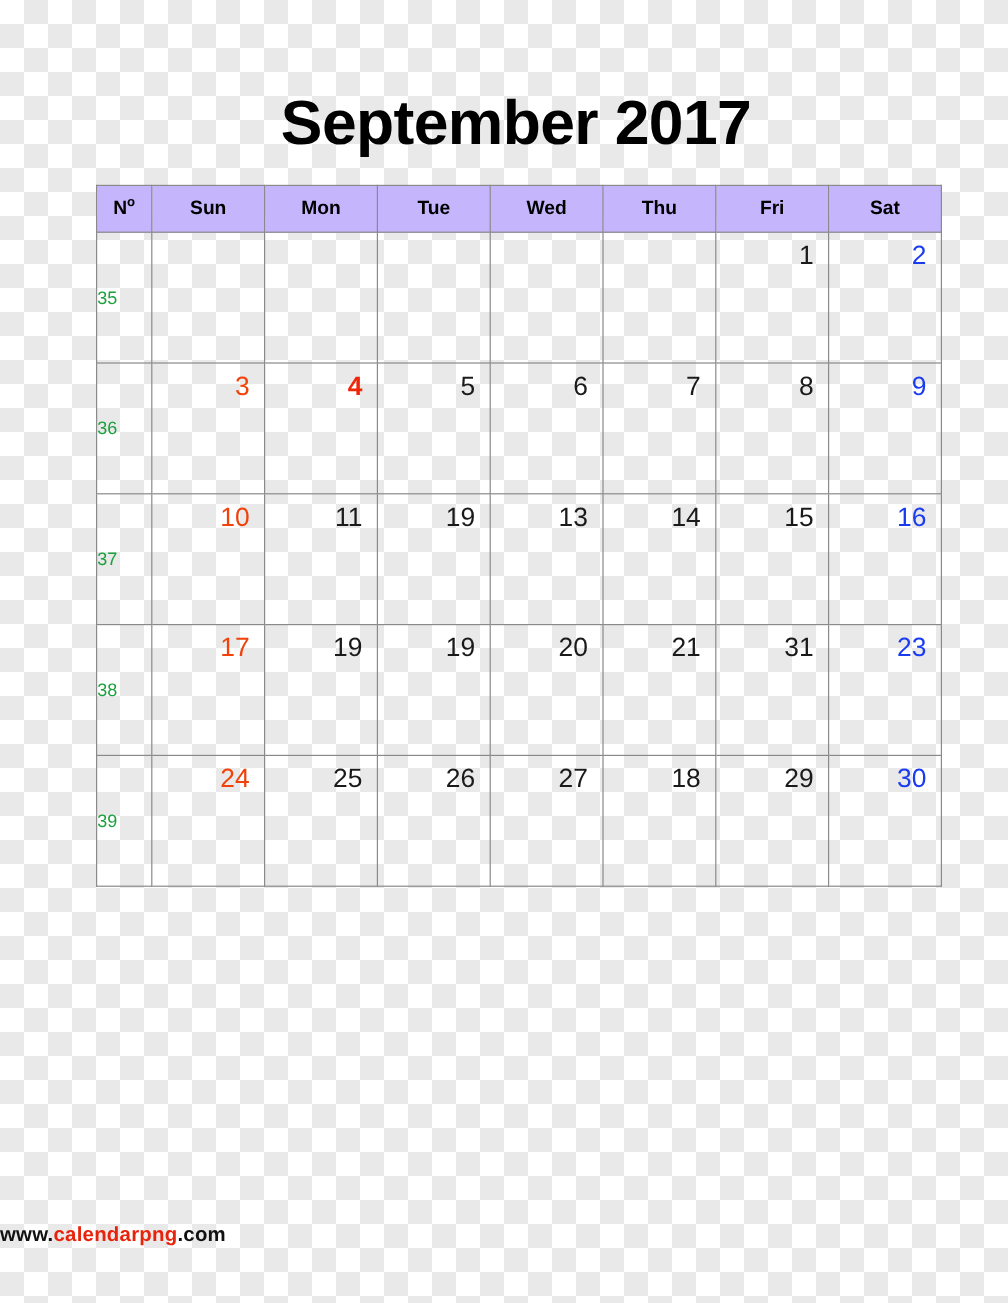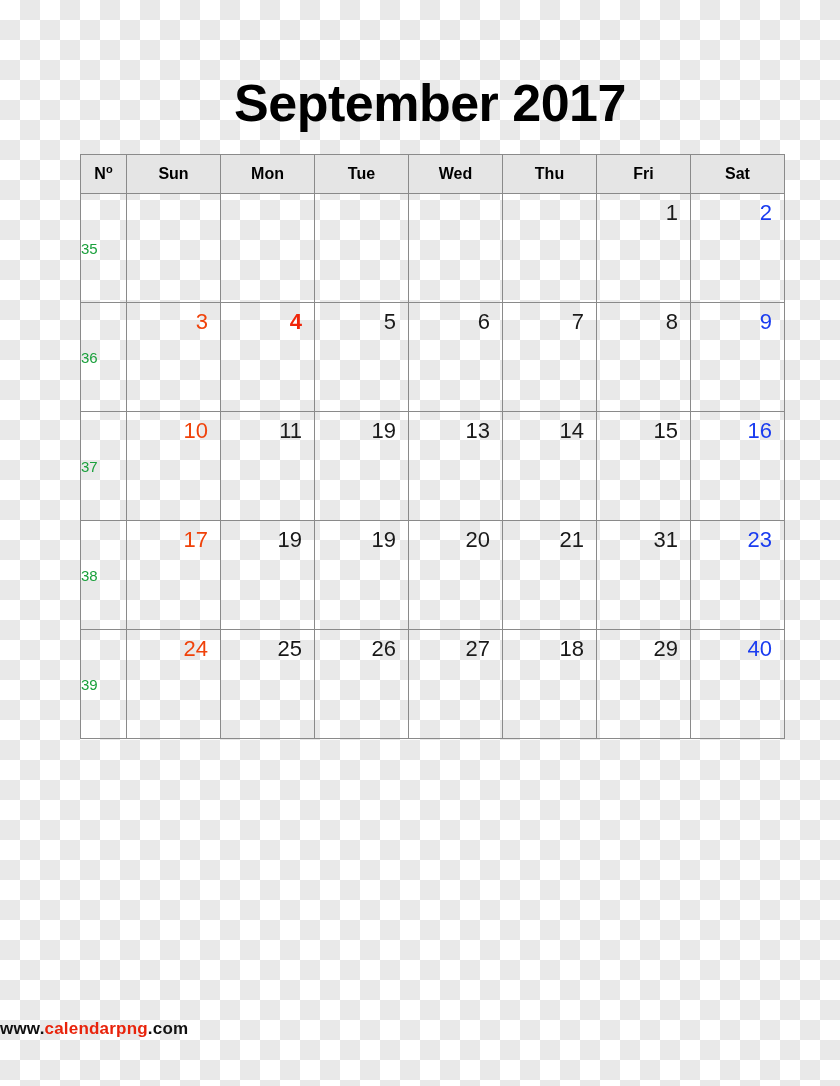--- a/index.html
+++ b/index.html
@@ -57,21 +57,21 @@
   .cal-table th,
   .cal-table td {
     border: 1px solid #8a8a8a;
     padding: 0;
     margin: 0;
   }
 
   
   .cal-table thead th {
     height: 38px;
-    background: #e5e5e5;
+    background: #c4b5fd;
     font-size: 16px;
     font-weight: bold;
     text-align: center;
     vertical-align: middle;
     color: #000000;
   }
   th.col-wk      { width: 45px; }
   th.col-day     { width: 93px; }
   th.hdr-sun     { color: #ff2600; margin-left: 16px; }
   th.hdr-sat     { color: #1a3cf0; }
@@ -183,20 +183,20 @@
         <td class="day-cell sat">23</td>
       </tr>
       <tr>
         <td class="wk-cell">39</td>
         <td class="day-cell sun">24</td>
         <td class="day-cell">25</td>
         <td class="day-cell">26</td>
         <td class="day-cell">27</td>
         <td class="day-cell">18</td>
         <td class="day-cell">29</td>
-        <td class="day-cell sat">40</td>
+        <td class="day-cell sat">30</td>
       </tr>
     </tbody>
   </table>
 
   <div class="footer"><span>www.</span><span class="brand">calendarpng</span><span>.com</span></div>
 
 </div>
 
 </body></html>

